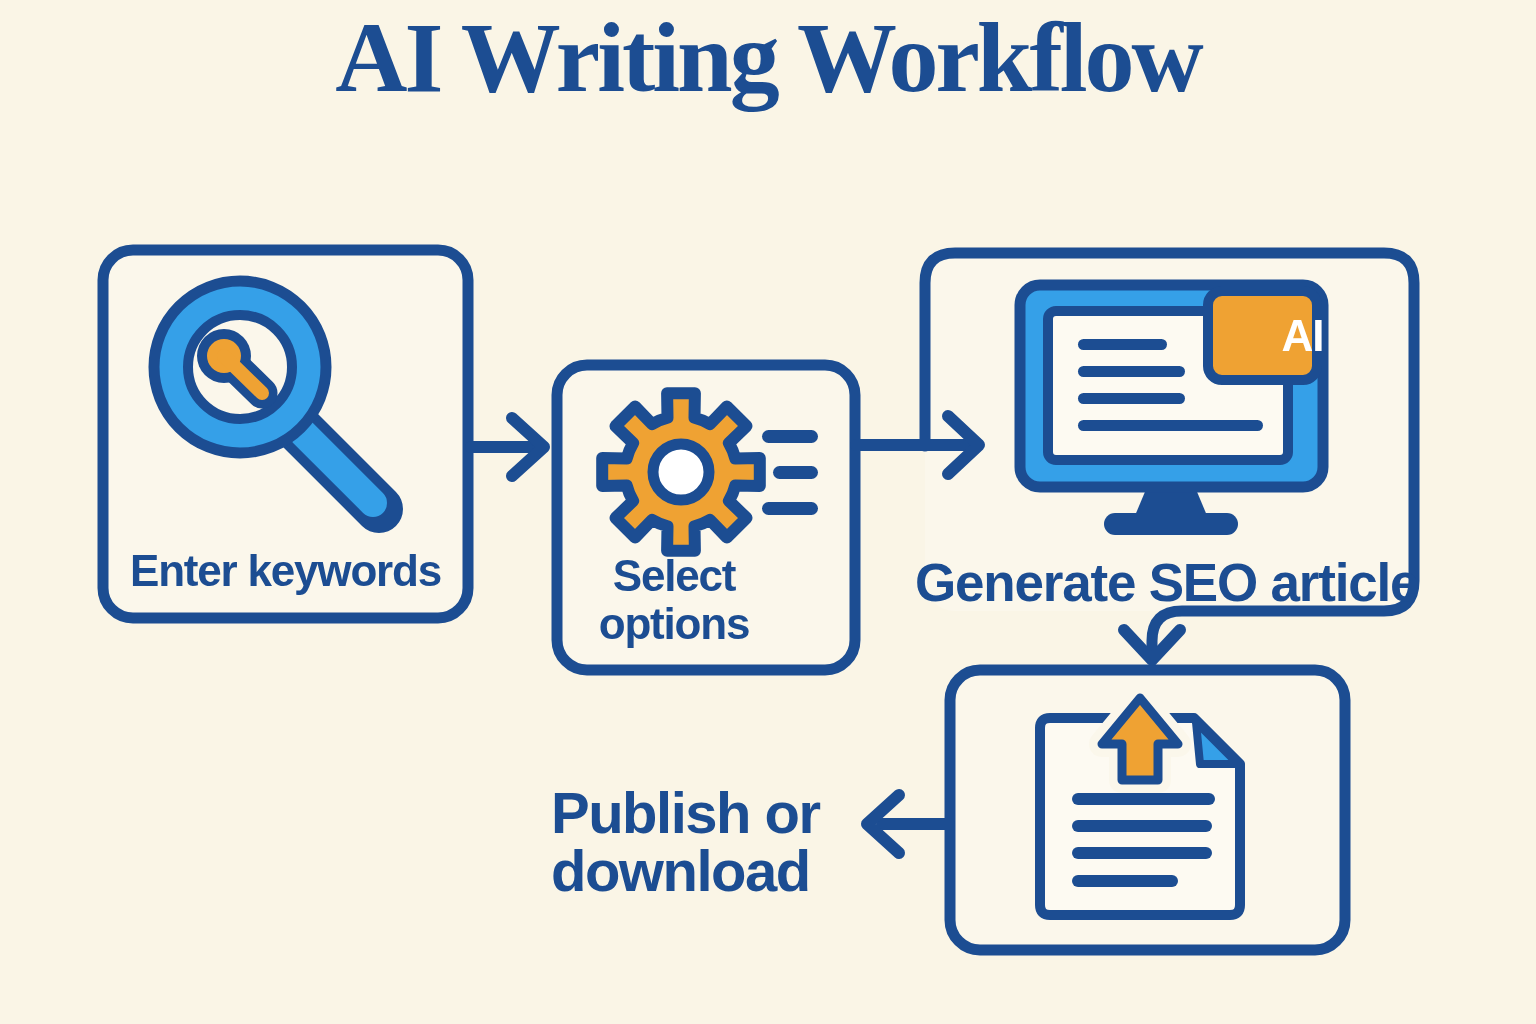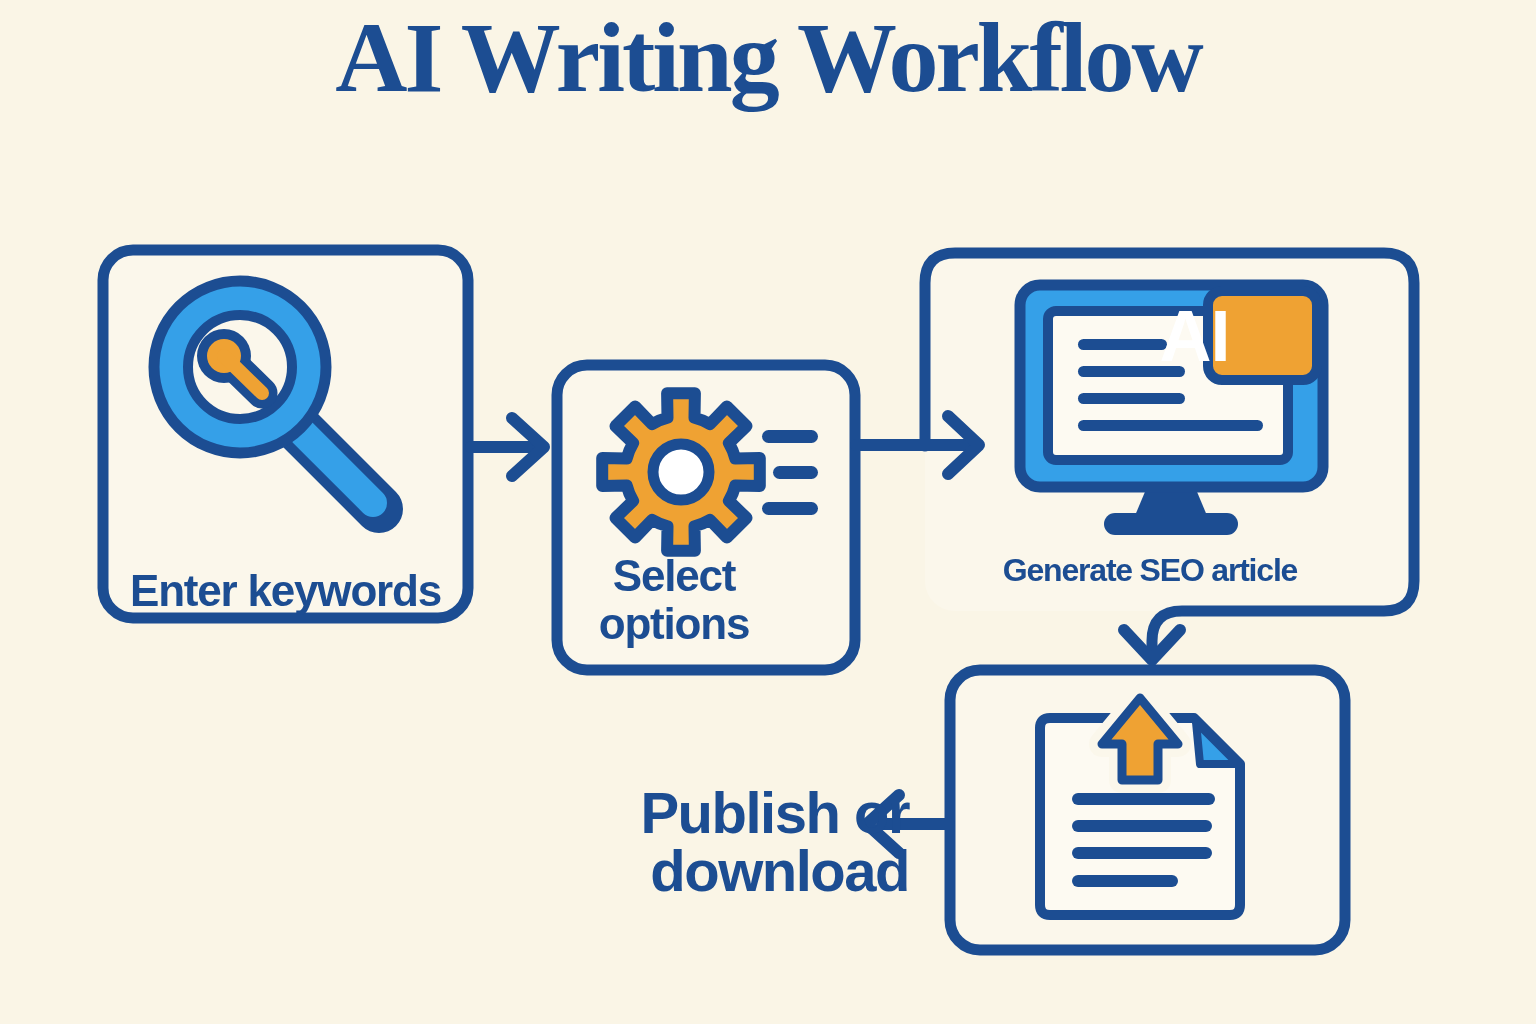--- a/index.html
+++ b/index.html
@@ -19,32 +19,32 @@
   }
   .title{
     left:0;top:82;width:1536px;
     text-align:center;
     font-size:100px;
     letter-spacing:-3px;
     white-space:nowrap;
     font-family:Liberation Serif, serif;
   }
   .step-label{font-size:44px;letter-spacing:-1.2px;text-align:center;}
-  .label-step1{left:103px;top:546px;width:365px;margin-top:20px;}
+  .label-step1{left:103px;top:546px;width:365px;}
   .label-step2{left:562px;top:552px;width:224px;line-height:48px;}
-  .label-step3{left:915px;top:552px;width:470px;font-size:32px;white-space:nowrap;text-align:center;}
+  .label-step3{left:915px;top:552px;width:470px;font-size:53px;white-space:nowrap;text-align:center;}
   .label-step4{
-    left:569px;top:784px;width:340px;
+    left:551px;top:784px;width:340px;
     font-size:58px;line-height:58px;letter-spacing:-1.5px;
-    text-align:right;
+    text-align:left;
   }
   .ai-badge-text{
-    left:1140px;top:291px;width:109px;height:89px;
+    left:1248px;top:291px;width:109px;height:89px;
     display:flex;align-items:center;justify-content:center;
-    color:#FFFFFF;font-size:72px;letter-spacing:-1px;
+    color:#FFFFFF;font-size:44px;letter-spacing:-1px;
   }
 </style>
 </head>
 <body>
 
 <div class="canvas">
 
   <svg class="diagram-svg" width="1536" height="1024" viewBox="0 0 1536 1024">
 
     <g>

